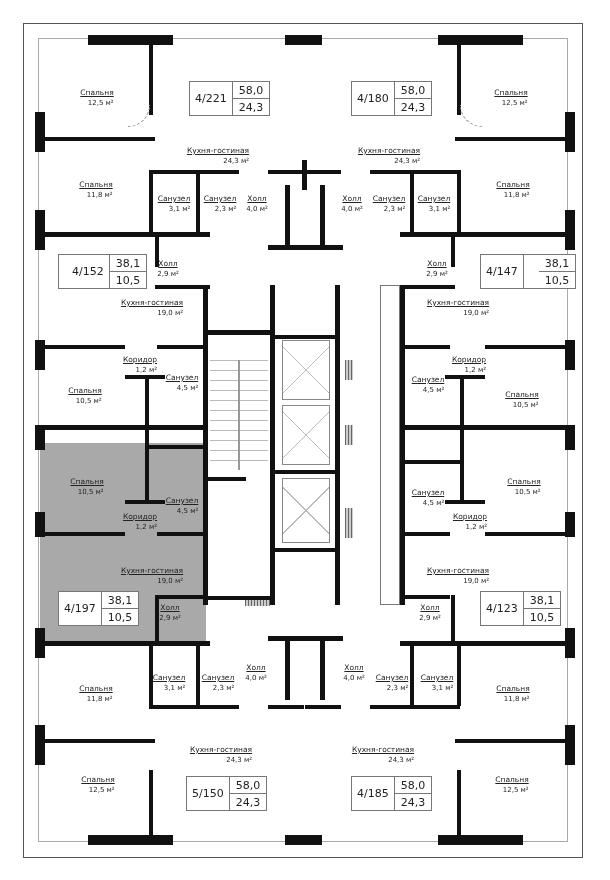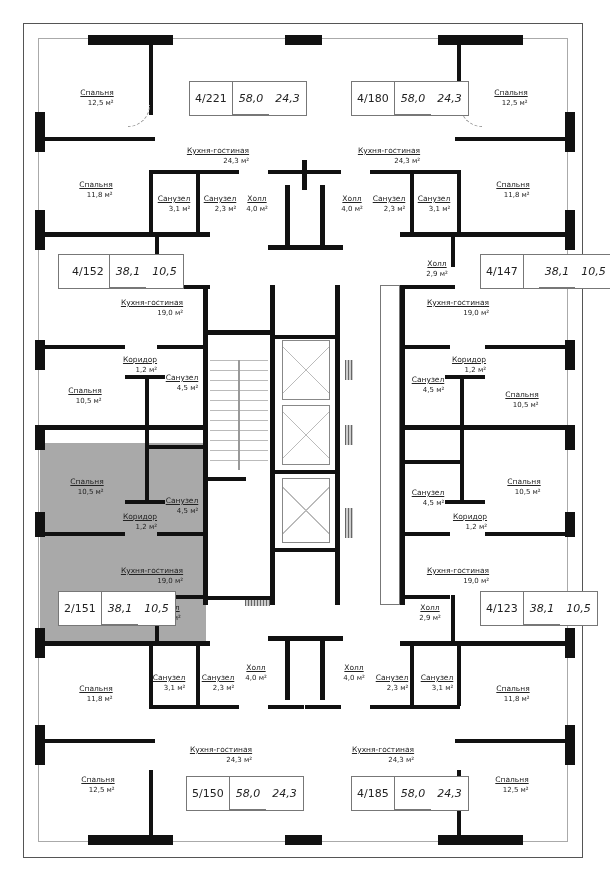--- a/index.html
+++ b/index.html
@@ -7,21 +7,21 @@
   #plan{position:absolute;left:0;top:0;width:610px;height:880px;}
   .w{position:absolute;background:#111;}
   .win{position:absolute;background:#fff;border:1px solid #777;box-sizing:border-box;}
   .outline{position:absolute;border:1px solid #555;box-sizing:border-box;}
   .hl{position:absolute;background:#a9a9a9;}
   .room{position:absolute;text-align:center;font-size:7.5px;line-height:10px;color:#222;transform:translateX(-50%);white-space:nowrap;}
   .room .n{text-decoration:underline;}
   .room .a{font-size:7px;text-align:right;}
   .tag{position:absolute;display:flex;border:1px solid #777;background:#fff;box-sizing:border-box;height:35px;font-size:11px;color:#222;}
   .tag .num{display:flex;align-items:center;justify-content:center;padding:0 5px;border-right:1px solid #777;}
-  .tag .vals{display:flex;flex-direction:row;font-style:italic;}
+  .tag .vals{display:flex;flex-direction:column;}
   .tag .vals span{flex:1;display:flex;align-items:center;justify-content:center;padding:0 6px;}
   .tag .vals span:first-child{border-bottom:1px solid #777;}
   .door{position:absolute;border:1px dashed #999;box-sizing:border-box;}
   .stair{position:absolute;border-top:1px solid #bbb;}
   .lift{position:absolute;border:1px solid #888;box-sizing:border-box;background:
      linear-gradient(45deg,transparent 49.5%,#bbb 49.5%,#bbb 50.5%,transparent 50.5%),
      linear-gradient(-45deg,transparent 49.5%,#bbb 49.5%,#bbb 50.5%,transparent 50.5%);}
   .grate{position:absolute;background:repeating-linear-gradient(90deg,#666 0 1px,#ccc 1px 3px);}
 </style>
 </head>
@@ -304,21 +304,21 @@
     </div>
   <div class="room" style="left:152px;top:566px;">
       <div class="n">Кухня-гостиная</div>
       <div class="a">19,0 м²</div>
     </div>
   <div class="room" style="left:170px;top:603px;">
       <div class="n">Холл</div>
       <div class="a">2,9 м²</div>
     </div>
   <div class="tag" style="left:58px;top:591px;">
-      <div class="num">2/151</div>
+      <div class="num">4/197</div>
       <div class="vals">
         <span>38,1</span>
         <span>10,5</span>
       </div>
     </div>
 
   <div class="room" style="left:524px;top:477px;">
       <div class="n">Спальня</div>
       <div class="a">10,5 м²</div>
     </div>

